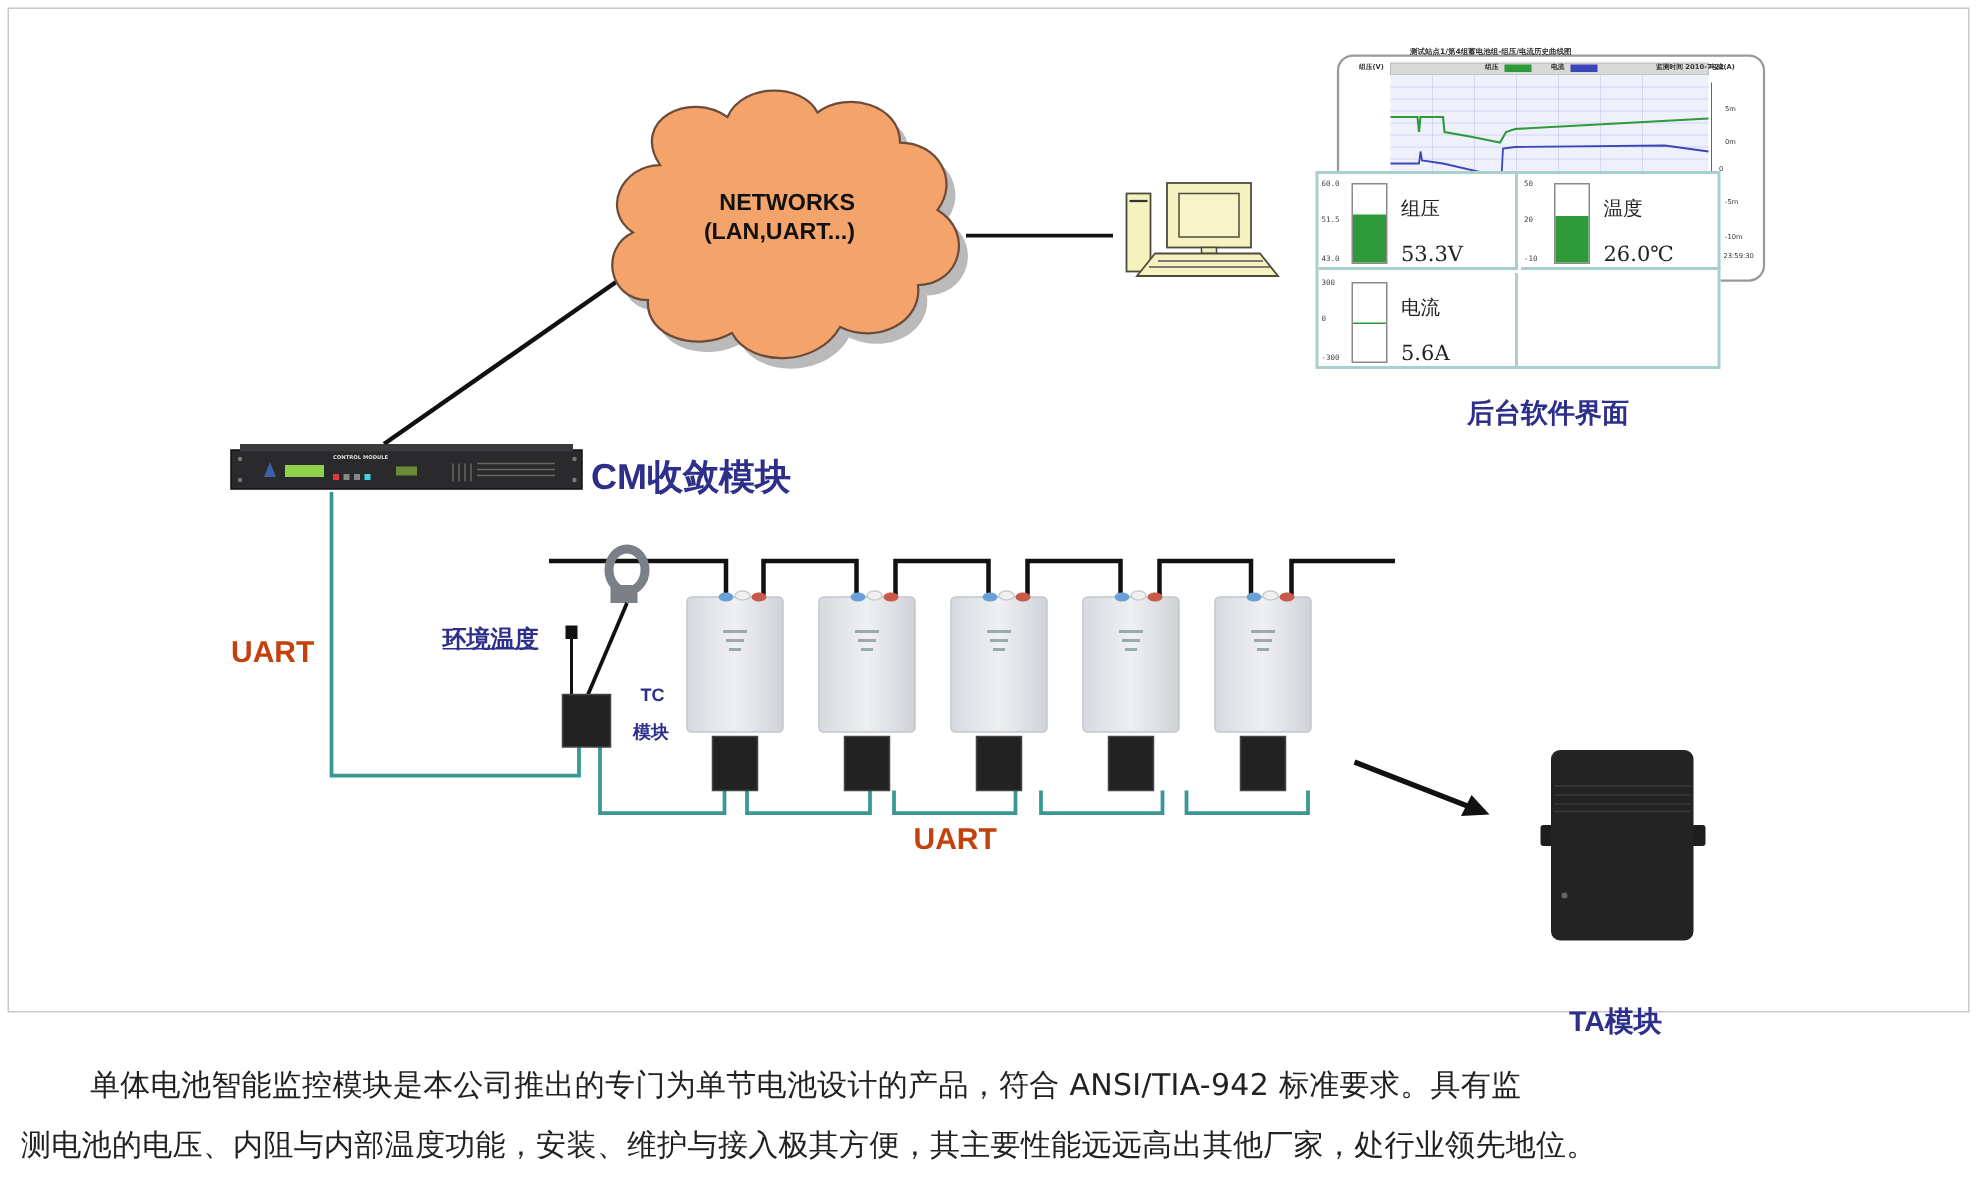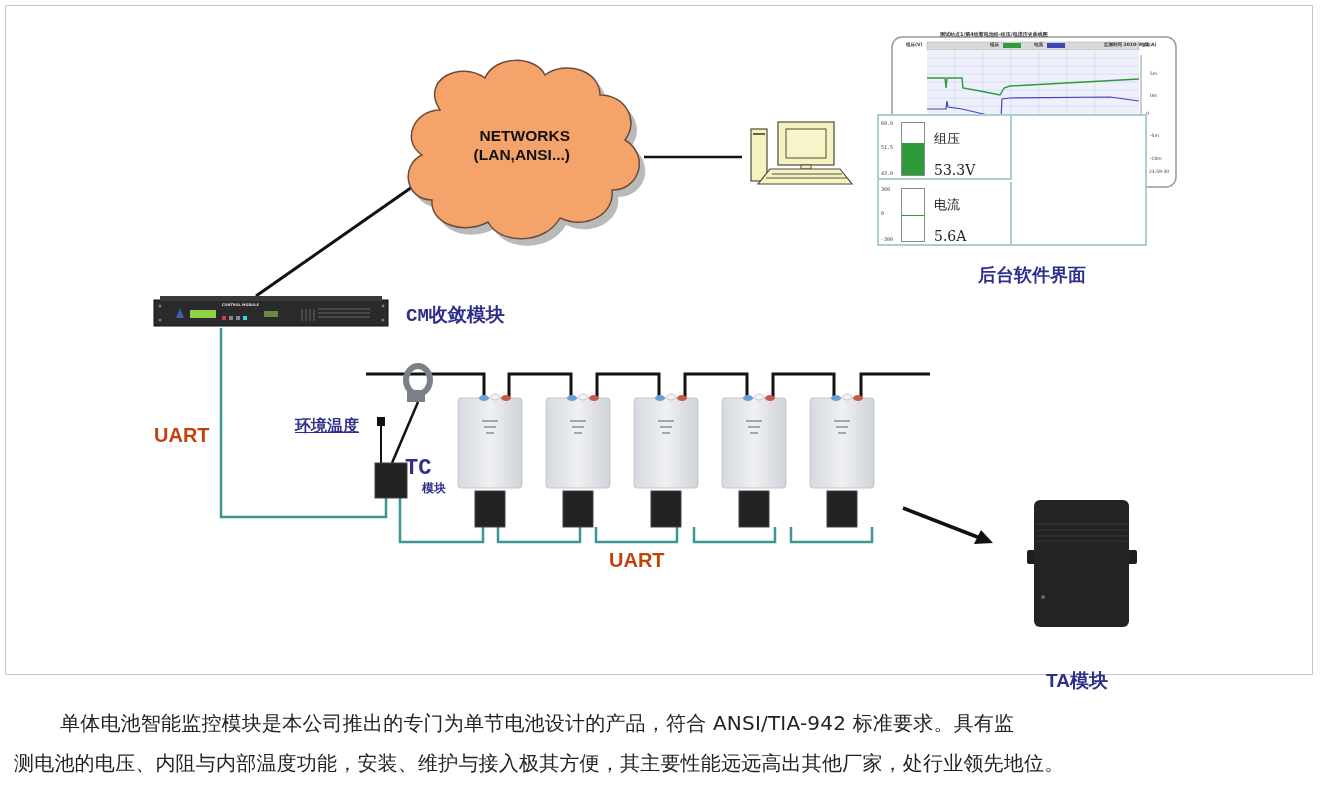--- a/index.html
+++ b/index.html
@@ -201,21 +201,21 @@
     <line x1="1036" y1="524" x2="1127" y2="524" stroke="#3a3a3a" stroke-width="1"></line>
     <line x1="1036" y1="530" x2="1127" y2="530" stroke="#3a3a3a" stroke-width="1"></line>
     <line x1="1036" y1="536" x2="1127" y2="536" stroke="#3a3a3a" stroke-width="1"></line>
     <line x1="1036" y1="541" x2="1127" y2="541" stroke="#3a3a3a" stroke-width="1"></line>
     <circle cx="1043" cy="597" r="2" fill="#666"></circle>
   </g>
 </svg>
 
 <div class="cloud-text">
   <div>NETWORKS</div>
-  <div>(LAN,ANSI...)</div>
+  <div>(LAN,UART...)</div>
 </div>
 
 <div class="lbl" style="left:940px;top:31px;font-size:5px;color:#333;font-weight:bold;">测试站点1/第4组蓄电池组-组压/电流历史曲线图</div>
 <div class="lbl" style="left:906px;top:42px;font-size:4.5px;color:#333;">组压(V)</div>
 <div class="lbl" style="left:990px;top:42px;font-size:4.5px;color:#333;">组压</div>
 <div class="lbl" style="left:1034px;top:42px;font-size:4.5px;color:#333;">电流</div>
 <div class="lbl" style="left:1104px;top:42px;font-size:4.5px;color:#333;">监测时间 2010-7-22</div>
 <div class="lbl" style="left:1140px;top:42px;font-size:4.5px;color:#333;">电流(A)</div>
 <div class="lbl" style="left:1150px;top:71px;font-size:4.5px;color:#333;font-weight:normal;">5m</div>
 <div class="lbl" style="left:1150px;top:93px;font-size:4.5px;color:#333;font-weight:normal;">0m</div>
@@ -228,38 +228,48 @@
   <div class="sw-cell" style="left:0;top:0;border-right:2px solid #a9cfcf;border-bottom:2px solid #a9cfcf;">
     <span class="tick" style="top:4px">60.0</span>
     <span class="tick" style="top:28px">51.5</span>
     <span class="tick" style="top:54px">43.0</span>
     <div class="gauge">
         <div class="gauge-fill" style="height: 62%; background: rgb(46, 154, 58);"></div>
       </div>
     <div class="cell-name">组压</div>
     <div class="cell-val">53.3V</div>
   </div>
+  <div class="sw-cell" style="left:135px;top:0;border-bottom:2px solid #a9cfcf;">
+    <span class="tick" style="top:4px">50</span>
+    <span class="tick" style="top:28px">20</span>
+    <span class="tick" style="top:54px">-10</span>
+    <div class="gauge">
+        <div class="gauge-fill" style="height: 60%; background: rgb(46, 154, 58);"></div>
+      </div>
+    <div class="cell-name">温度</div>
+    <div class="cell-val">26.0℃</div>
+  </div>
   <div class="sw-cell" style="left:0;top:66px;border-right:2px solid #a9cfcf;">
     <span class="tick" style="top:4px">300</span>
     <span class="tick" style="top:28px">0</span>
     <span class="tick" style="top:54px">-300</span>
     <div class="gauge">
         <div class="gauge-mid" style="top:26px"></div>
       </div>
     <div class="cell-name">电流</div>
     <div class="cell-val">5.6A</div>
   </div>
 </div>
 
 <div class="lbl navy" style="left:978px;top:263px;font-size:18px;">后台软件界面</div>
 
-<div class="lbl navy" style="left:406px;top:302px;font-size:19px;font-family:Liberation Mono, monospace;">CM收敛模块</div>
+<div class="lbl navy" style="left:394px;top:302px;font-size:24px;font-family:Liberation Sans, sans-serif;">CM收敛模块</div>
 <div class="lbl" style="left:222px;top:303px;font-size:3.5px;color:#ddd;">CONTROL MODULE</div>
 
 <div class="lbl teal" style="left:154px;top:424px;font-size:20px;font-family:'Liberation Sans',sans-serif;">UART</div>
 <div class="lbl navy" style="left:295px;top:416px;font-size:16px;text-decoration:underline;">环境温度</div>
-<div class="lbl navy" style="left:405px;top:456px;font-size:22px;font-family:Liberation Mono, monospace;">TC</div>
+<div class="lbl navy" style="left:427px;top:456px;font-size:12px;font-family:Liberation Sans, sans-serif;">TC</div>
 <div class="lbl navy" style="left:422px;top:480px;font-size:12px;">模块</div>
 <div class="lbl teal" style="left:609px;top:549px;font-size:20px;font-family:'Liberation Sans',sans-serif;">UART</div>
 <div class="lbl navy" style="left:1046px;top:668px;font-size:19px;font-family:'Liberation Sans',sans-serif;">TA模块</div>
 
 <div class="para" style="top:710px;padding-left:60px;">单体电池智能监控模块是本公司推出的专门为单节电池设计的产品，符合 ANSI/TIA-942 标准要求。具有监</div>
 <div class="para" style="top:750px;padding-left:14px;">测电池的电压、内阻与内部温度功能，安装、维护与接入极其方便，其主要性能远远高出其他厂家，处行业领先地位。</div>
 
 </body></html>

